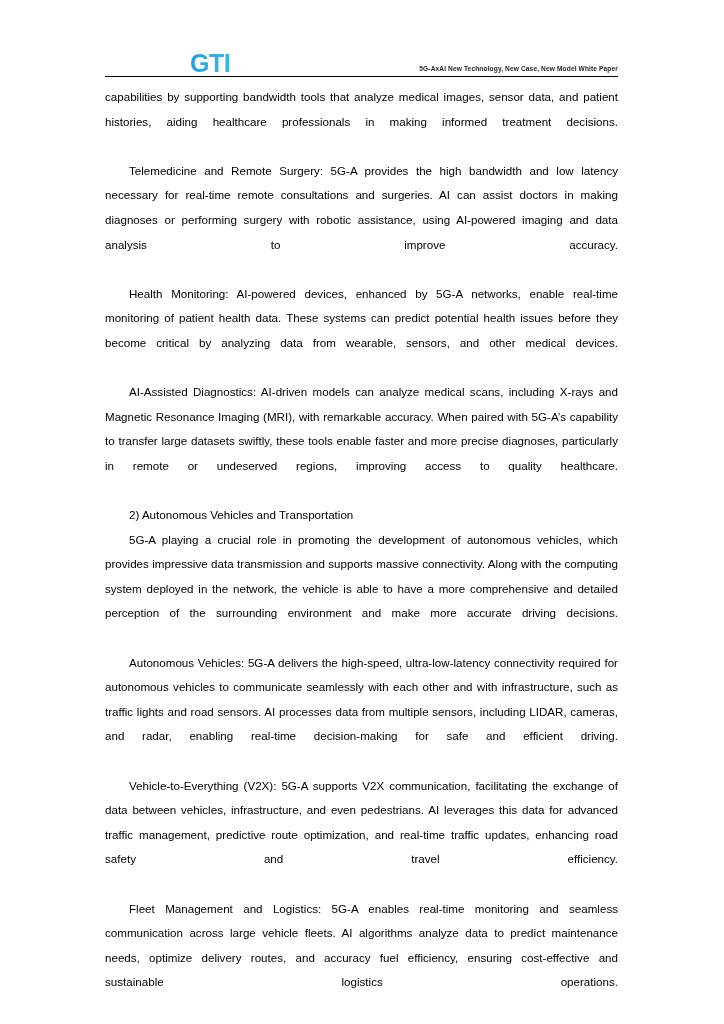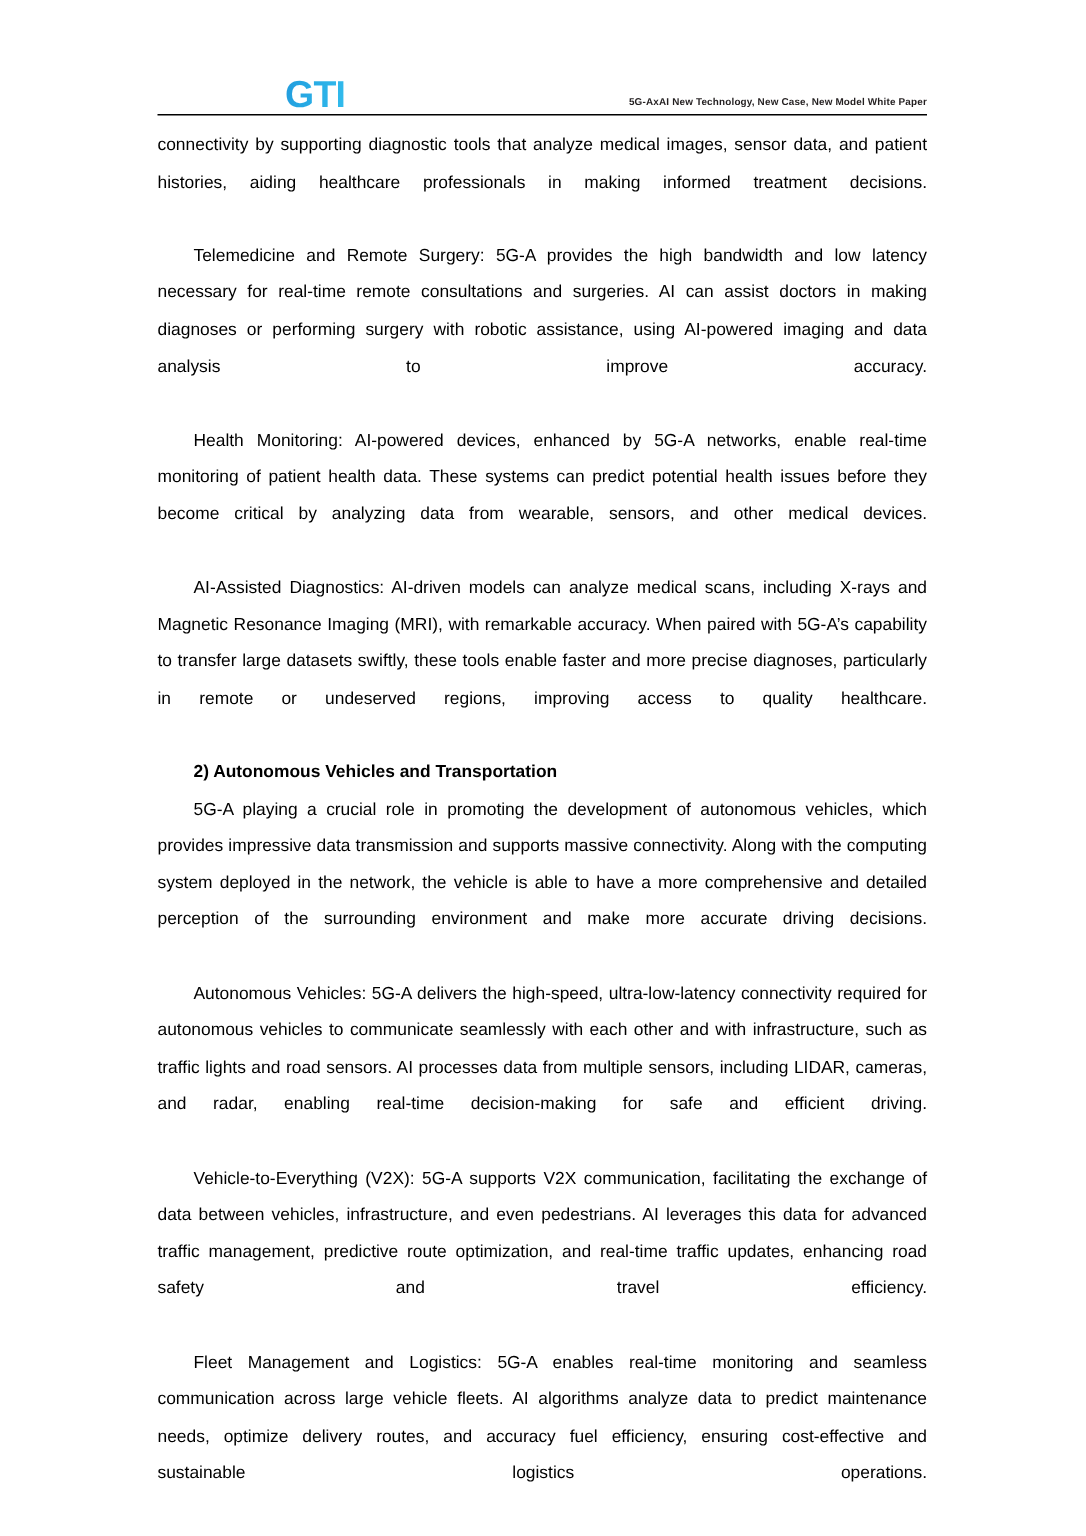--- a/index.html
+++ b/index.html
@@ -87,21 +87,21 @@
   }
 
   p.para.noindent {
     text-indent: 0;
   }
 
   p.heading {
     margin: 0;
     font-size: 11.6px;
     line-height: 24.6px;
-    font-weight: bold;
+    font-weight: normal;
     color: #000000;
     text-indent: 24px;
     text-align: left;
   }
 
   
   p.para::after {
     content: "";
     display: inline-block;
     width: 100%;
@@ -125,21 +125,21 @@
 <div class="page">
 
   <div class="header">
     <div class="logo">GTI</div>
     <div class="header-title">5G-AxAI New Technology, New Case, New Model White Paper</div>
   </div>
 
   <div class="header-rule"></div>
 
   <div class="content" id="content-root">
-      <p class="para noindent">connectivity by supporting diagnostic tools that analyze medical images, sensor data, and patient histories, aiding healthcare professionals in making informed treatment decisions.</p>
+      <p class="para noindent">capabilities by supporting bandwidth tools that analyze medical images, sensor data, and patient histories, aiding healthcare professionals in making informed treatment decisions.</p>
       <p class="para">Telemedicine and Remote Surgery: 5G-A provides the high bandwidth and low latency necessary for real-time remote consultations and surgeries. AI can assist doctors in making diagnoses or performing surgery with robotic assistance, using AI-powered imaging and data analysis to improve accuracy.</p>
       <p class="para">Health Monitoring: AI-powered devices, enhanced by 5G-A networks, enable real-time monitoring of patient health data. These systems can predict potential health issues before they become critical by analyzing data from wearable, sensors, and other medical devices.</p>
       <p class="para">AI-Assisted Diagnostics: AI-driven models can analyze medical scans, including X-rays and Magnetic Resonance Imaging (MRI), with remarkable accuracy. When paired with 5G-A’s capability to transfer large datasets swiftly, these tools enable faster and more precise diagnoses, particularly in remote or undeserved regions, improving access to quality healthcare.</p>
       <p class="heading">2) Autonomous Vehicles and Transportation</p>
       <p class="para">5G-A playing a crucial role in promoting the development of autonomous vehicles, which provides impressive data transmission and supports massive connectivity. Along with the computing system deployed in the network, the vehicle is able to have a more comprehensive and detailed perception of the surrounding environment and make more accurate driving decisions.</p>
       <p class="para">Autonomous Vehicles: 5G-A delivers the high-speed, ultra-low-latency connectivity required for autonomous vehicles to communicate seamlessly with each other and with infrastructure, such as traffic lights and road sensors. AI processes data from multiple sensors, including LIDAR, cameras, and radar, enabling real-time decision-making for safe and efficient driving.</p>
       <p class="para">Vehicle-to-Everything (V2X): 5G-A supports V2X communication, facilitating the exchange of data between vehicles, infrastructure, and even pedestrians. AI leverages this data for advanced traffic management, predictive route optimization, and real-time traffic updates, enhancing road safety and travel efficiency.</p>
       <p class="para">Fleet Management and Logistics: 5G-A enables real-time monitoring and seamless communication across large vehicle fleets. AI algorithms analyze data to predict maintenance needs, optimize delivery routes, and accuracy fuel efficiency, ensuring cost-effective and sustainable logistics operations.</p>
       <p class="heading">3) Manufacturing and Industry 4.0</p>
     </div>

